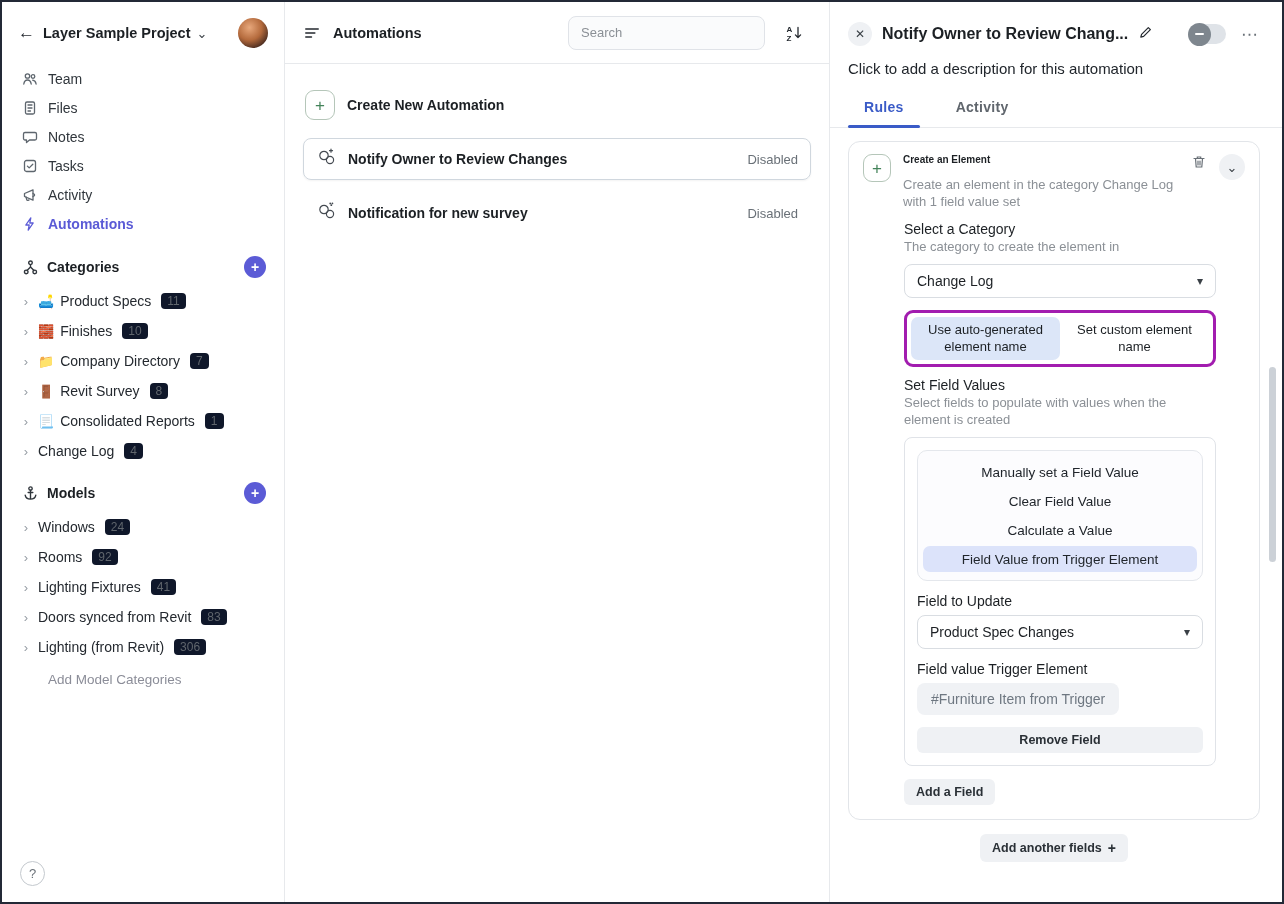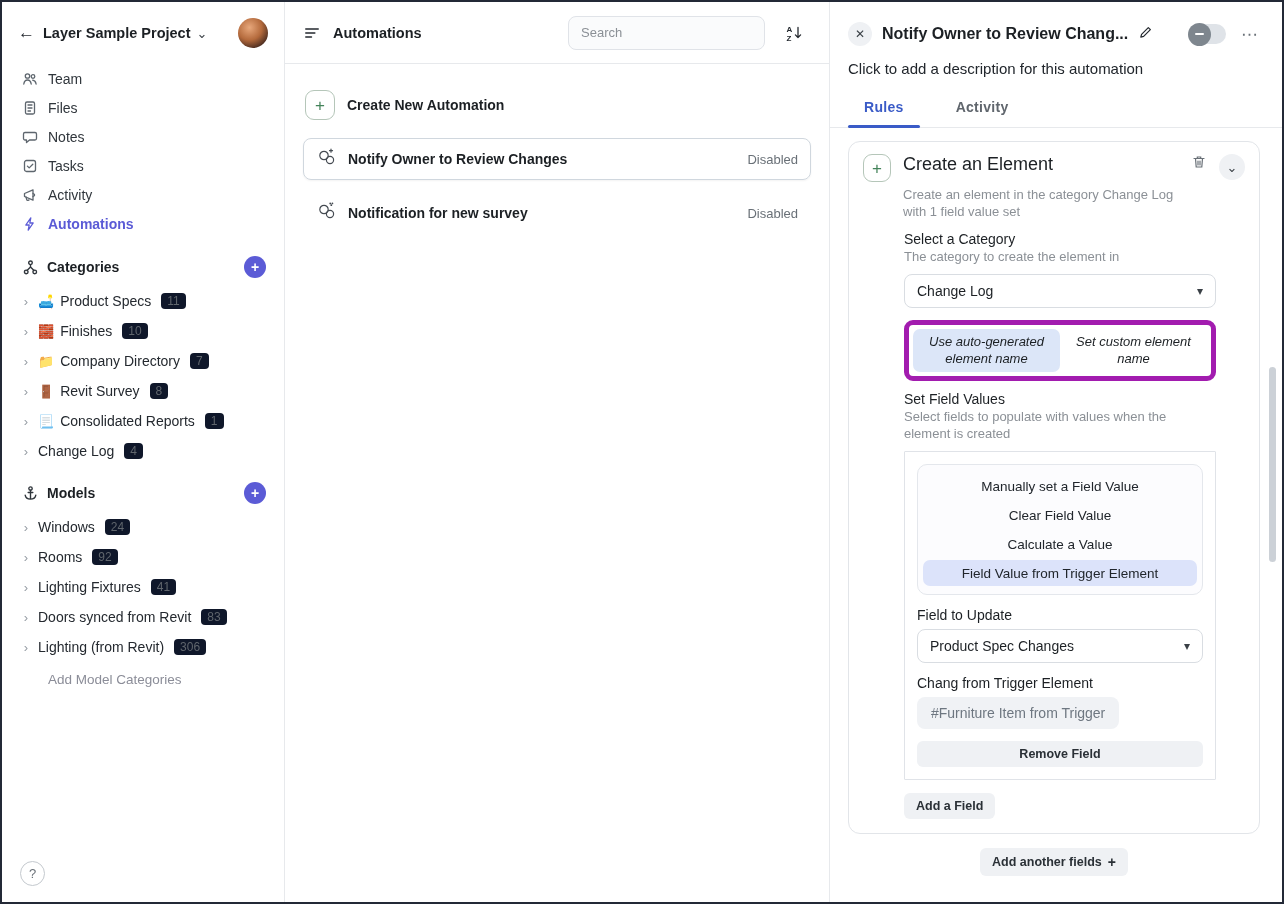--- a/index.html
+++ b/index.html
@@ -62,33 +62,33 @@
   .tabs { display:flex; padding:0 8px; border-bottom:1px solid #E7E9EC; }
   .tab { padding:10px 26px 12px; font-size:14px; font-weight:700; color:#60666D; position:relative; cursor:pointer; letter-spacing:.3px; }
   .tab.active { color:#3A5BC7; }
   .tab.active::after { content:""; position:absolute; left:10px; right:10px; bottom:-1px; height:3px; background:#3A5BC7; border-radius:2px; }
   .detail-body { flex:1; padding:13px 22px 0 18px; overflow:hidden; }
 
   .action-card { border:1px solid #E2E5E9; border-radius:12px; padding:12px 14px 14px; }
   .card-head { display:flex; gap:12px; }
   .plus-square.sm { width:28px; height:28px; }
   .card-head-text { flex:1; min-width:0; }
-  .card-title { font-size:18px; font-weight:400; }
+  .card-title { font-size:10px; font-weight:700; }
   .card-sub { font-size:13px; color:#8B9096; line-height:1.3; margin-top:12px; max-width:275px; }
   .trash-btn svg { width:16px; height:16px; stroke:#697077; fill:none; stroke-width:1.2; stroke-linecap:round; }
   .collapse-btn { width:26px; height:26px; border-radius:50%; background:#EFF1F4; display:grid; place-items:center; color:#3A4046; font-size:13px; cursor:pointer; flex:none; }
   .card-sections { margin-left:41px; width:312px; }
   .lbl { font-size:14px; color:#1C2024; margin:10px 0 2px; }
   .hlp { font-size:13px; color:#8B9096; line-height:1.3; }
   .select { margin-top:8px; height:34px; border:1px solid #D9DDE2; border-radius:8px; display:flex; align-items:center; justify-content:space-between; padding:0 12px; font-size:14px; background:#fff; cursor:pointer; }
   .select .sel-caret { color:#3A4046; font-size:12px; }
-  .segmented { margin-top:12px; border:5px solid #a21caf; border-radius:9px; padding:4px; display:flex;font-style:italic; }
+  .segmented { margin-top:12px; border:3px solid #a21caf; border-radius:9px; padding:4px; display:flex; }
   .seg-opt { flex:1; text-align:center; font-size:13px; font-weight:500; padding:5px 8px; border-radius:7px; line-height:1.3; cursor:pointer; }
   .seg-opt.selected { background:#DCE6F8; }
-  .field-card { margin-top:8px; border:1px solid #E0E3E8; border-radius:1px; padding:12px; }
+  .field-card { margin-top:8px; border:1px solid #E0E3E8; border-radius:8px; padding:12px; }
   .mode-panel { border:1px solid #E4E7EC; border-radius:10px; background:#FCFCFE; padding:8px 5px; display:flex; flex-direction:column; gap:3px; }
   .mode-opt { text-align:center; font-size:13.5px; font-weight:500; color:#21262C; padding:5.5px; border-radius:7px; cursor:pointer; }
   .mode-opt.selected { background:#DCE3FA; }
   .inner-lbl { font-size:14px; margin:12px 0 6px; }
   .chip { display:inline-block; background:#F0F2F5; border-radius:8px; padding:8px 14px; color:#6E7781; font-size:14px; }
   .btn-gray { background:#EFF1F4; border-radius:6px; font-size:12.5px; font-weight:700; color:#2A3036; text-align:center; cursor:pointer; }
   .remove-btn { margin-top:12px; padding:6px; width:100%; }
   .addfield-btn { margin-top:13px; display:inline-block; padding:6px 12px; }
   .add-action-btn { margin:14px auto 0; width:fit-content; display:flex; align-items:center; gap:6px; padding:6px 12px; }
   .add-action-btn .plus { font-size:14px; font-weight:600; }
@@ -349,21 +349,21 @@
               <div class="mode-opt">Calculate a Value</div>
               <div class="mode-opt selected">Field Value from Trigger Element</div>
             </div>
 
             <div class="inner-lbl">Field to Update</div>
             <div class="select" style="margin-top:0">
               <span>Product Spec Changes</span>
               <span class="sel-caret">▾</span>
             </div>
 
-            <div class="inner-lbl">Chang from Trigger Element</div>
+            <div class="inner-lbl">Field value Trigger Element</div>
             <span class="chip">#Furniture Item from Trigger</span>
 
             <div class="btn-gray remove-btn">Remove Field</div>
           </div>
 
           <span class="btn-gray addfield-btn">Add a Field</span>
         </div>
       </div>
 
       <div class="btn-gray add-action-btn">

